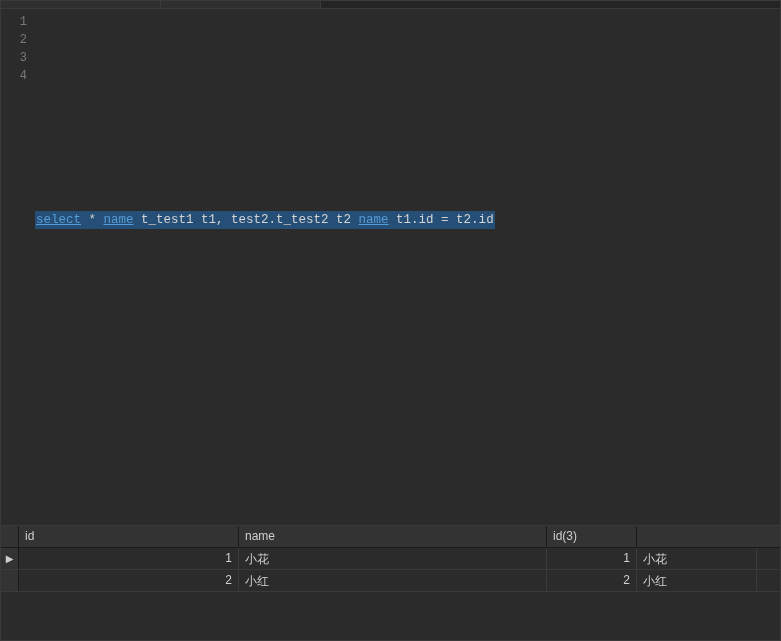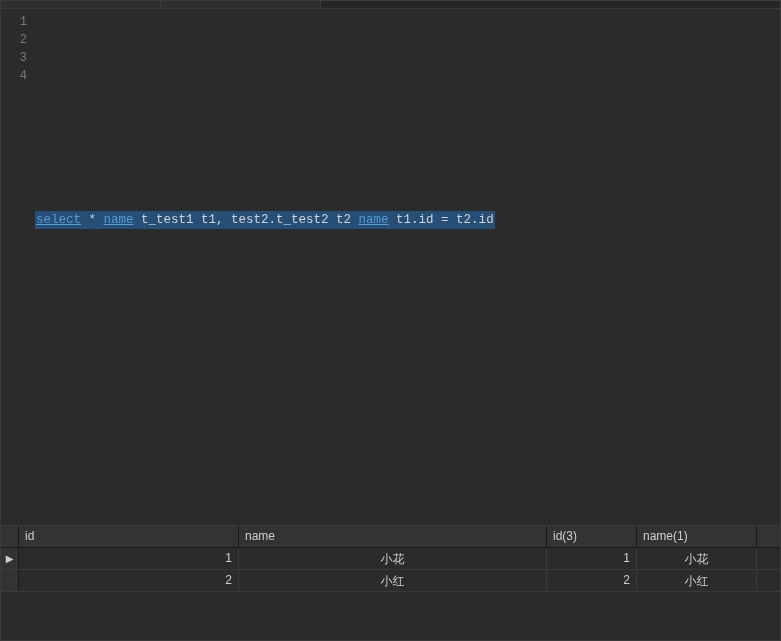--- a/index.html
+++ b/index.html
@@ -129,21 +129,20 @@
     align-items: center;
     justify-content: center;
     color: #cfcfcf;
     font-size: 10px;
   }
   .grid-row .cell {
     padding: 3px 6px;
     border-right: 1px solid #3a3a3a;
     overflow: hidden;
     white-space: nowrap;
-    text-align: center;
   }
   .cell.num { text-align: right; }
   .col-id     { width: 220px; }
   .col-name   { width: 308px; }
   .col-id1    { width: 90px; }
   .col-name1  { width: 120px; }
 </style>
 </head>
 <body>
 
@@ -170,21 +169,20 @@
   </div>
 
   <div class="bottom-panel">
 
     <div class="results-grid">
       <div class="grid-header">
         <div class="row-marker"></div>
         <div class="hcell col-id">id</div>
         <div class="hcell col-name">name</div>
         <div class="hcell col-id1">id(3)</div>
-        <div class="hcell col-name1">name(1)</div>
       </div>
       <div class="grid-body">
         <div class="grid-row">
           <div class="row-marker">▶</div>
           <div class="cell col-id num">1</div>
           <div class="cell col-name">小花</div>
           <div class="cell col-id1 num">1</div>
           <div class="cell col-name1">小花</div>
         </div>
         <div class="grid-row">

